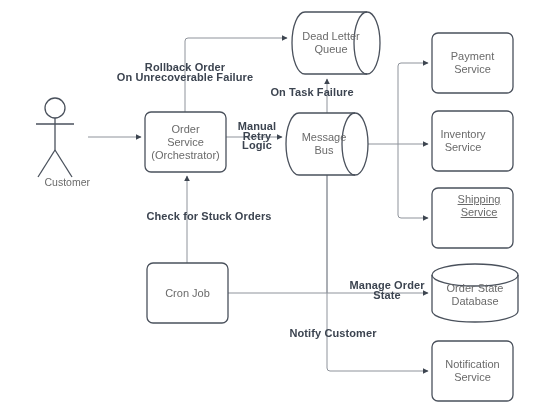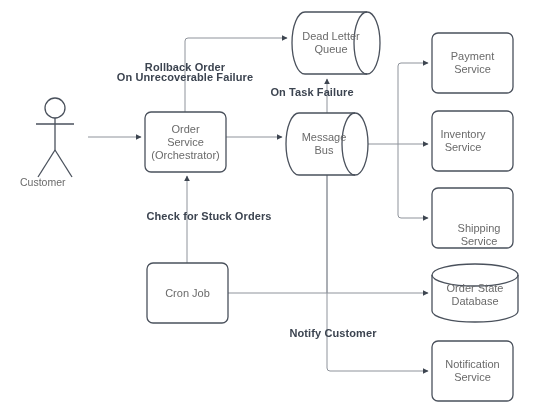--- a/index.html
+++ b/index.html
@@ -45,21 +45,21 @@
     font-size: 11px;
     font-weight: bold;
     line-height: 9.5px;
     font-family: "Liberation Sans", sans-serif;
     letter-spacing: 0.1px;
     white-space: pre-line;
     pointer-events: none;
   }
   .actor-label {
     position: absolute;
-    text-align: left;
+    text-align: right;
     color: #6a6a6a;
     font-size: 10.5px;
     line-height: 13px;
     font-family: "Liberation Sans", sans-serif;
     pointer-events: none;
   }
 </style>
 </head>
 <body>
 
@@ -147,37 +147,41 @@
 
   <div class="node-label" style="left:293px; top:113px; width:62px; height:62px;">Message
 Bus</div>
 
   <div class="node-label" style="left:432px; top:33px; width:81px; height:60px;">Payment
 Service</div>
 
   <div class="node-label" style="left:432px; top:111px; width:62px; height:60px;">Inventory
 Service</div>
 
-  <div class="node-label" style="left:432px; top:205px; width:94px; height:60px;">Shipping
+  <div class="node-label" style="left:432px; top:176px; width:94px; height:60px;text-decoration:underline;">Shipping
 Service</div>
 
   <div class="node-label" style="left:147px; top:263px; width:81px; height:60px;border-radius:10px;">Cron Job</div>
 
   <div class="node-label" style="left:432px; top:272px; width:86px; height:46px;">Order State
 Database</div>
 
   <div class="node-label" style="left:432px; top:341px; width:81px; height:60px;">Notification
 Service</div>
 
   <div class="actor-label" style="left:20px; top:176px; width:70px;">Customer</div>
 
   <div class="edge-label" style="left:100px; top:63px; width:170px;">Rollback Order
 On Unrecoverable Failure</div>
 
+  <div class="edge-label" style="left:234px; top:122px; width:46px;">Manual
+Retry
+Logic</div>
 
   <div class="edge-label" style="left:262px; top:88px; width:100px;">On Task Failure</div>
 
   <div class="edge-label" style="left:144px; top:212px; width:130px;">Check for Stuck Orders</div>
 
+  <div class="edge-label" style="left:335px; top:281px; width:104px;">Manage Order State</div>
 
   <div class="edge-label" style="left:283px; top:329px; width:100px;">Notify Customer</div>
 
 </div>
 
 </body></html>

